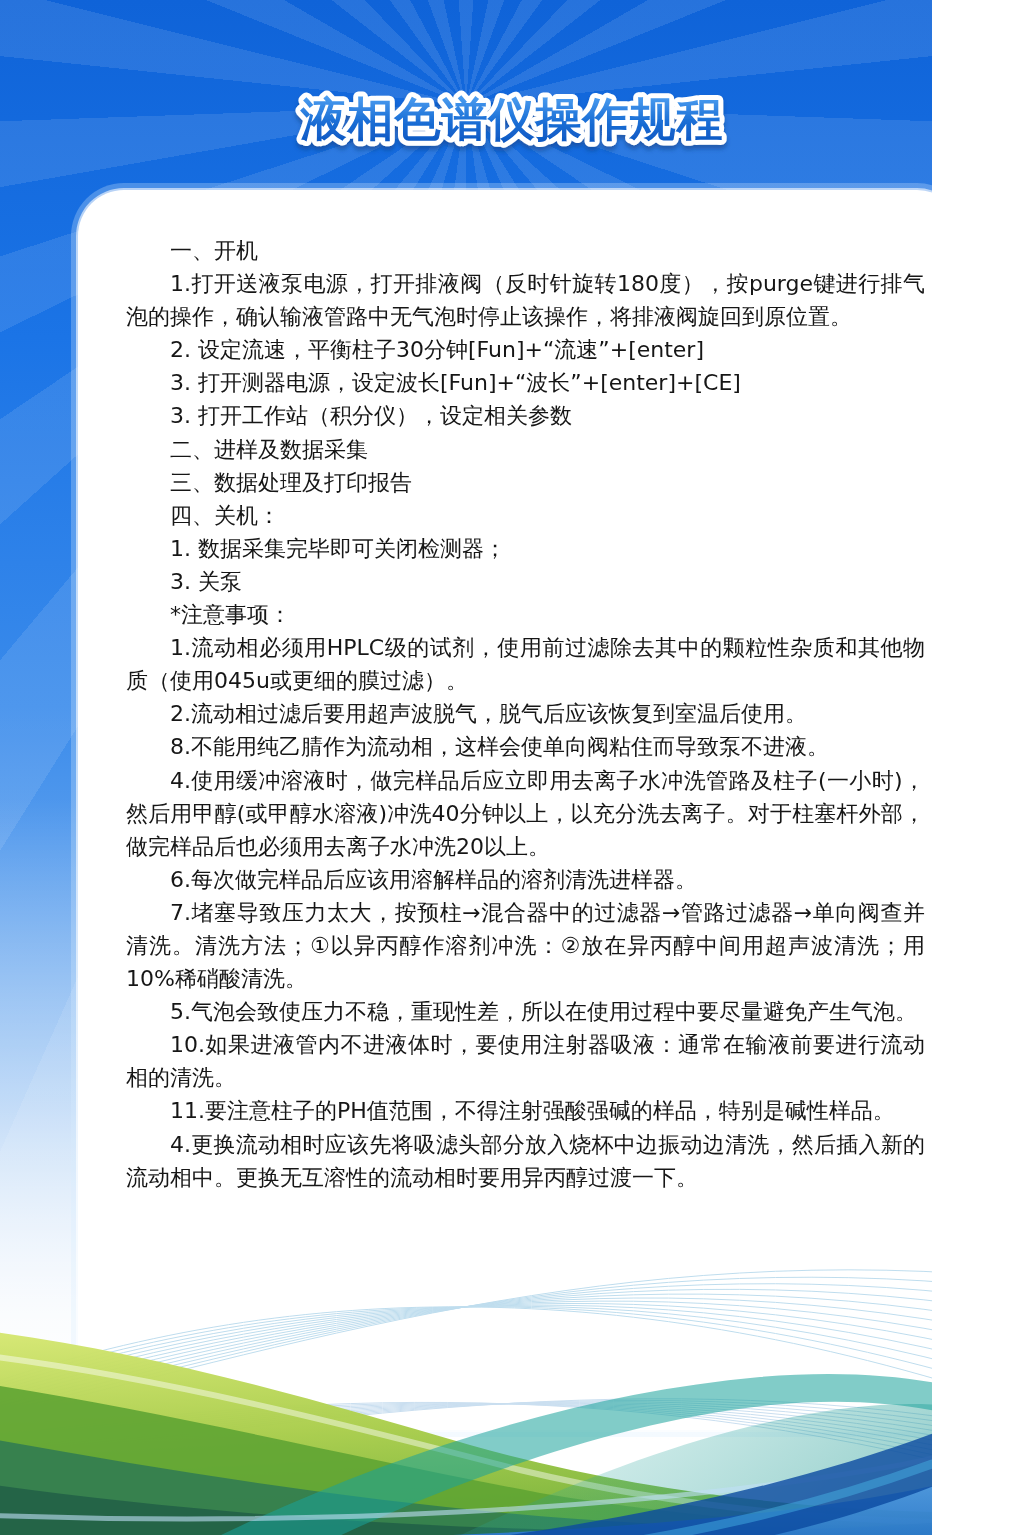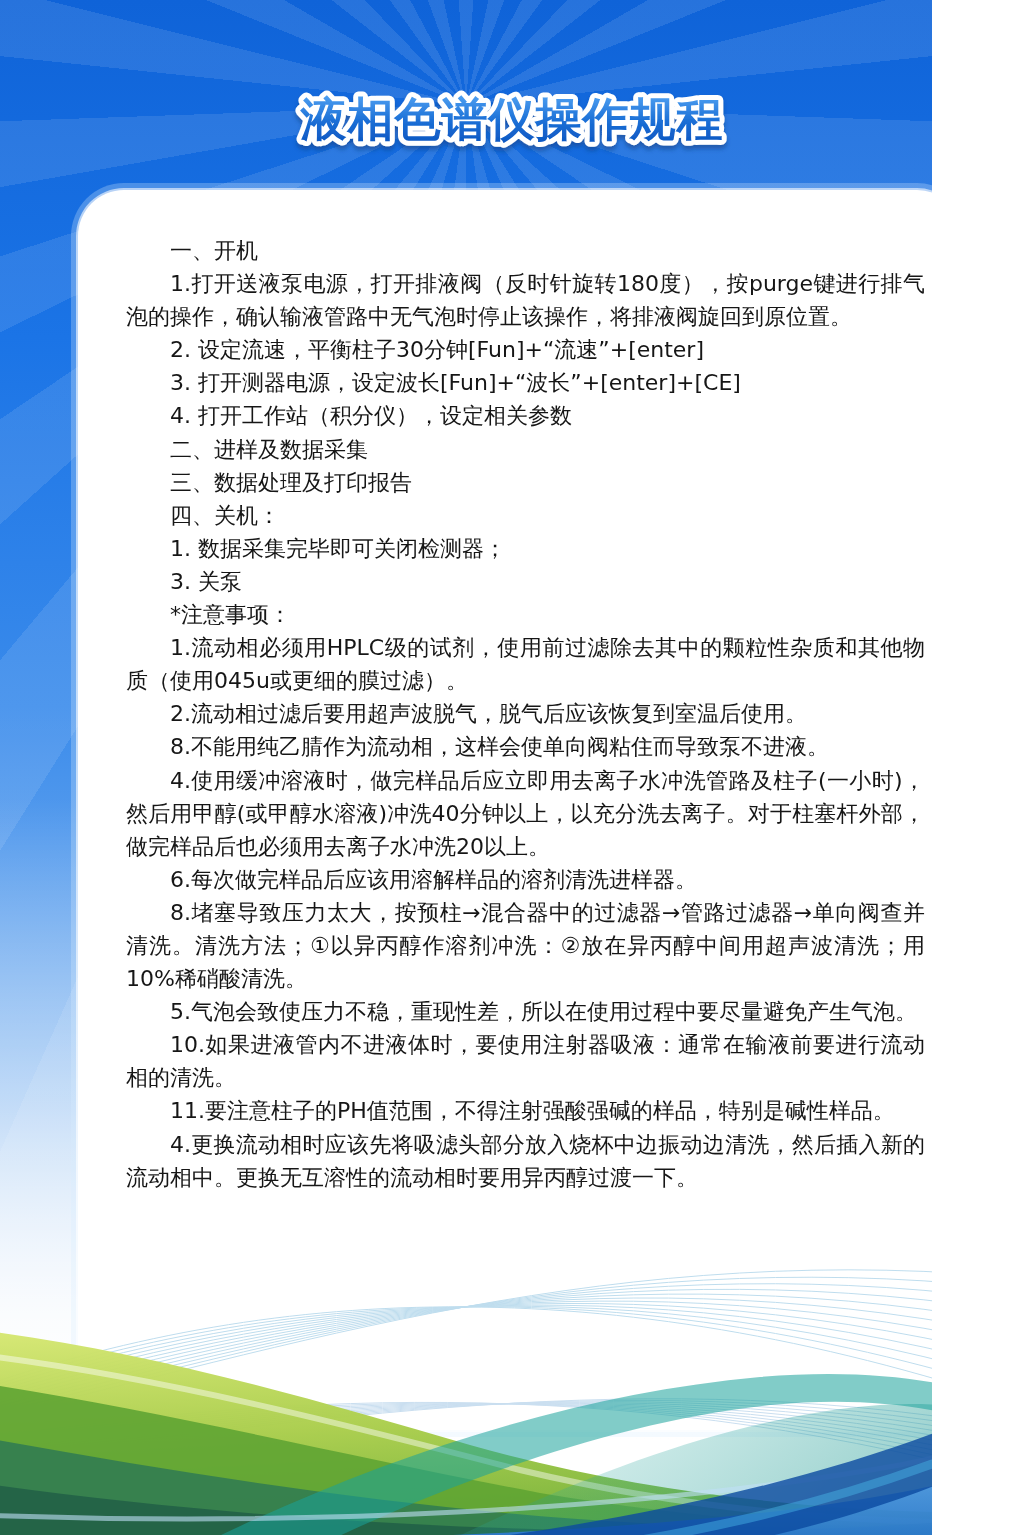--- a/index.html
+++ b/index.html
@@ -57,33 +57,33 @@
     </defs>
     <text x="512" y="90" text-anchor="middle" dominant-baseline="middle" font-family="DejaVu Sans, Liberation Sans, sans-serif" font-size="46" font-weight="bold" letter-spacing="1" stroke="#ffffff" stroke-width="10" stroke-linejoin="round" paint-order="stroke" fill="url(#tGrad)" filter="url(#tShadow)">液相色谱仪操作规程</text>
   </svg>
 
   <div class="card">
     <div class="card-content">
       <p>一、开机</p>
       <p>1.打开送液泵电源，打开排液阀（反时针旋转180度），按purge键进行排气泡的操作，确认输液管路中无气泡时停止该操作，将排液阀旋回到原位置。</p>
       <p>2. 设定流速，平衡柱子30分钟[Fun]+“流速”+[enter]</p>
       <p>3. 打开测器电源，设定波长[Fun]+“波长”+[enter]+[CE]</p>
-      <p>4. 打开工作站（积分仪），设定相关参数</p>
+      <p>3. 打开工作站（积分仪），设定相关参数</p>
       <p>二、进样及数据采集</p>
       <p>三、数据处理及打印报告</p>
       <p>四、关机：</p>
       <p>1. 数据采集完毕即可关闭检测器；</p>
       <p>3. 关泵</p>
       <p>*注意事项：</p>
       <p>1.流动相必须用HPLC级的试剂，使用前过滤除去其中的颗粒性杂质和其他物质（使用045u或更细的膜过滤）。</p>
       <p>2.流动相过滤后要用超声波脱气，脱气后应该恢复到室温后使用。</p>
       <p>8.不能用纯乙腈作为流动相，这样会使单向阀粘住而导致泵不进液。</p>
       <p>4.使用缓冲溶液时，做完样品后应立即用去离子水冲洗管路及柱子(一小时)，然后用甲醇(或甲醇水溶液)冲洗40分钟以上，以充分洗去离子。对于柱塞杆外部，做完样品后也必须用去离子水冲洗20以上。</p>
       <p>6.每次做完样品后应该用溶解样品的溶剂清洗进样器。</p>
-      <p>8.堵塞导致压力太大，按预柱→混合器中的过滤器→管路过滤器→单向阀查并清洗。清洗方法；①以异丙醇作溶剂冲洗：②放在异丙醇中间用超声波清洗；用10%稀硝酸清洗。</p>
+      <p>7.堵塞导致压力太大，按预柱→混合器中的过滤器→管路过滤器→单向阀查并清洗。清洗方法；①以异丙醇作溶剂冲洗：②放在异丙醇中间用超声波清洗；用10%稀硝酸清洗。</p>
       <p>5.气泡会致使压力不稳，重现性差，所以在使用过程中要尽量避免产生气泡。</p>
       <p>10.如果进液管内不进液体时，要使用注射器吸液：通常在输液前要进行流动相的清洗。</p>
       <p>11.要注意柱子的PH值范围，不得注射强酸强碱的样品，特别是碱性样品。</p>
       <p>4.更换流动相时应该先将吸滤头部分放入烧杯中边振动边清洗，然后插入新的流动相中。更换无互溶性的流动相时要用异丙醇过渡一下。</p>
     </div>
   </div>
 
   <svg class="waves" viewBox="0 0 1024 420" preserveAspectRatio="none" xmlns="http://www.w3.org/2000/svg">
     <defs>
       <linearGradient id="gGreen" x1="0" y1="0" x2="0.25" y2="1">

